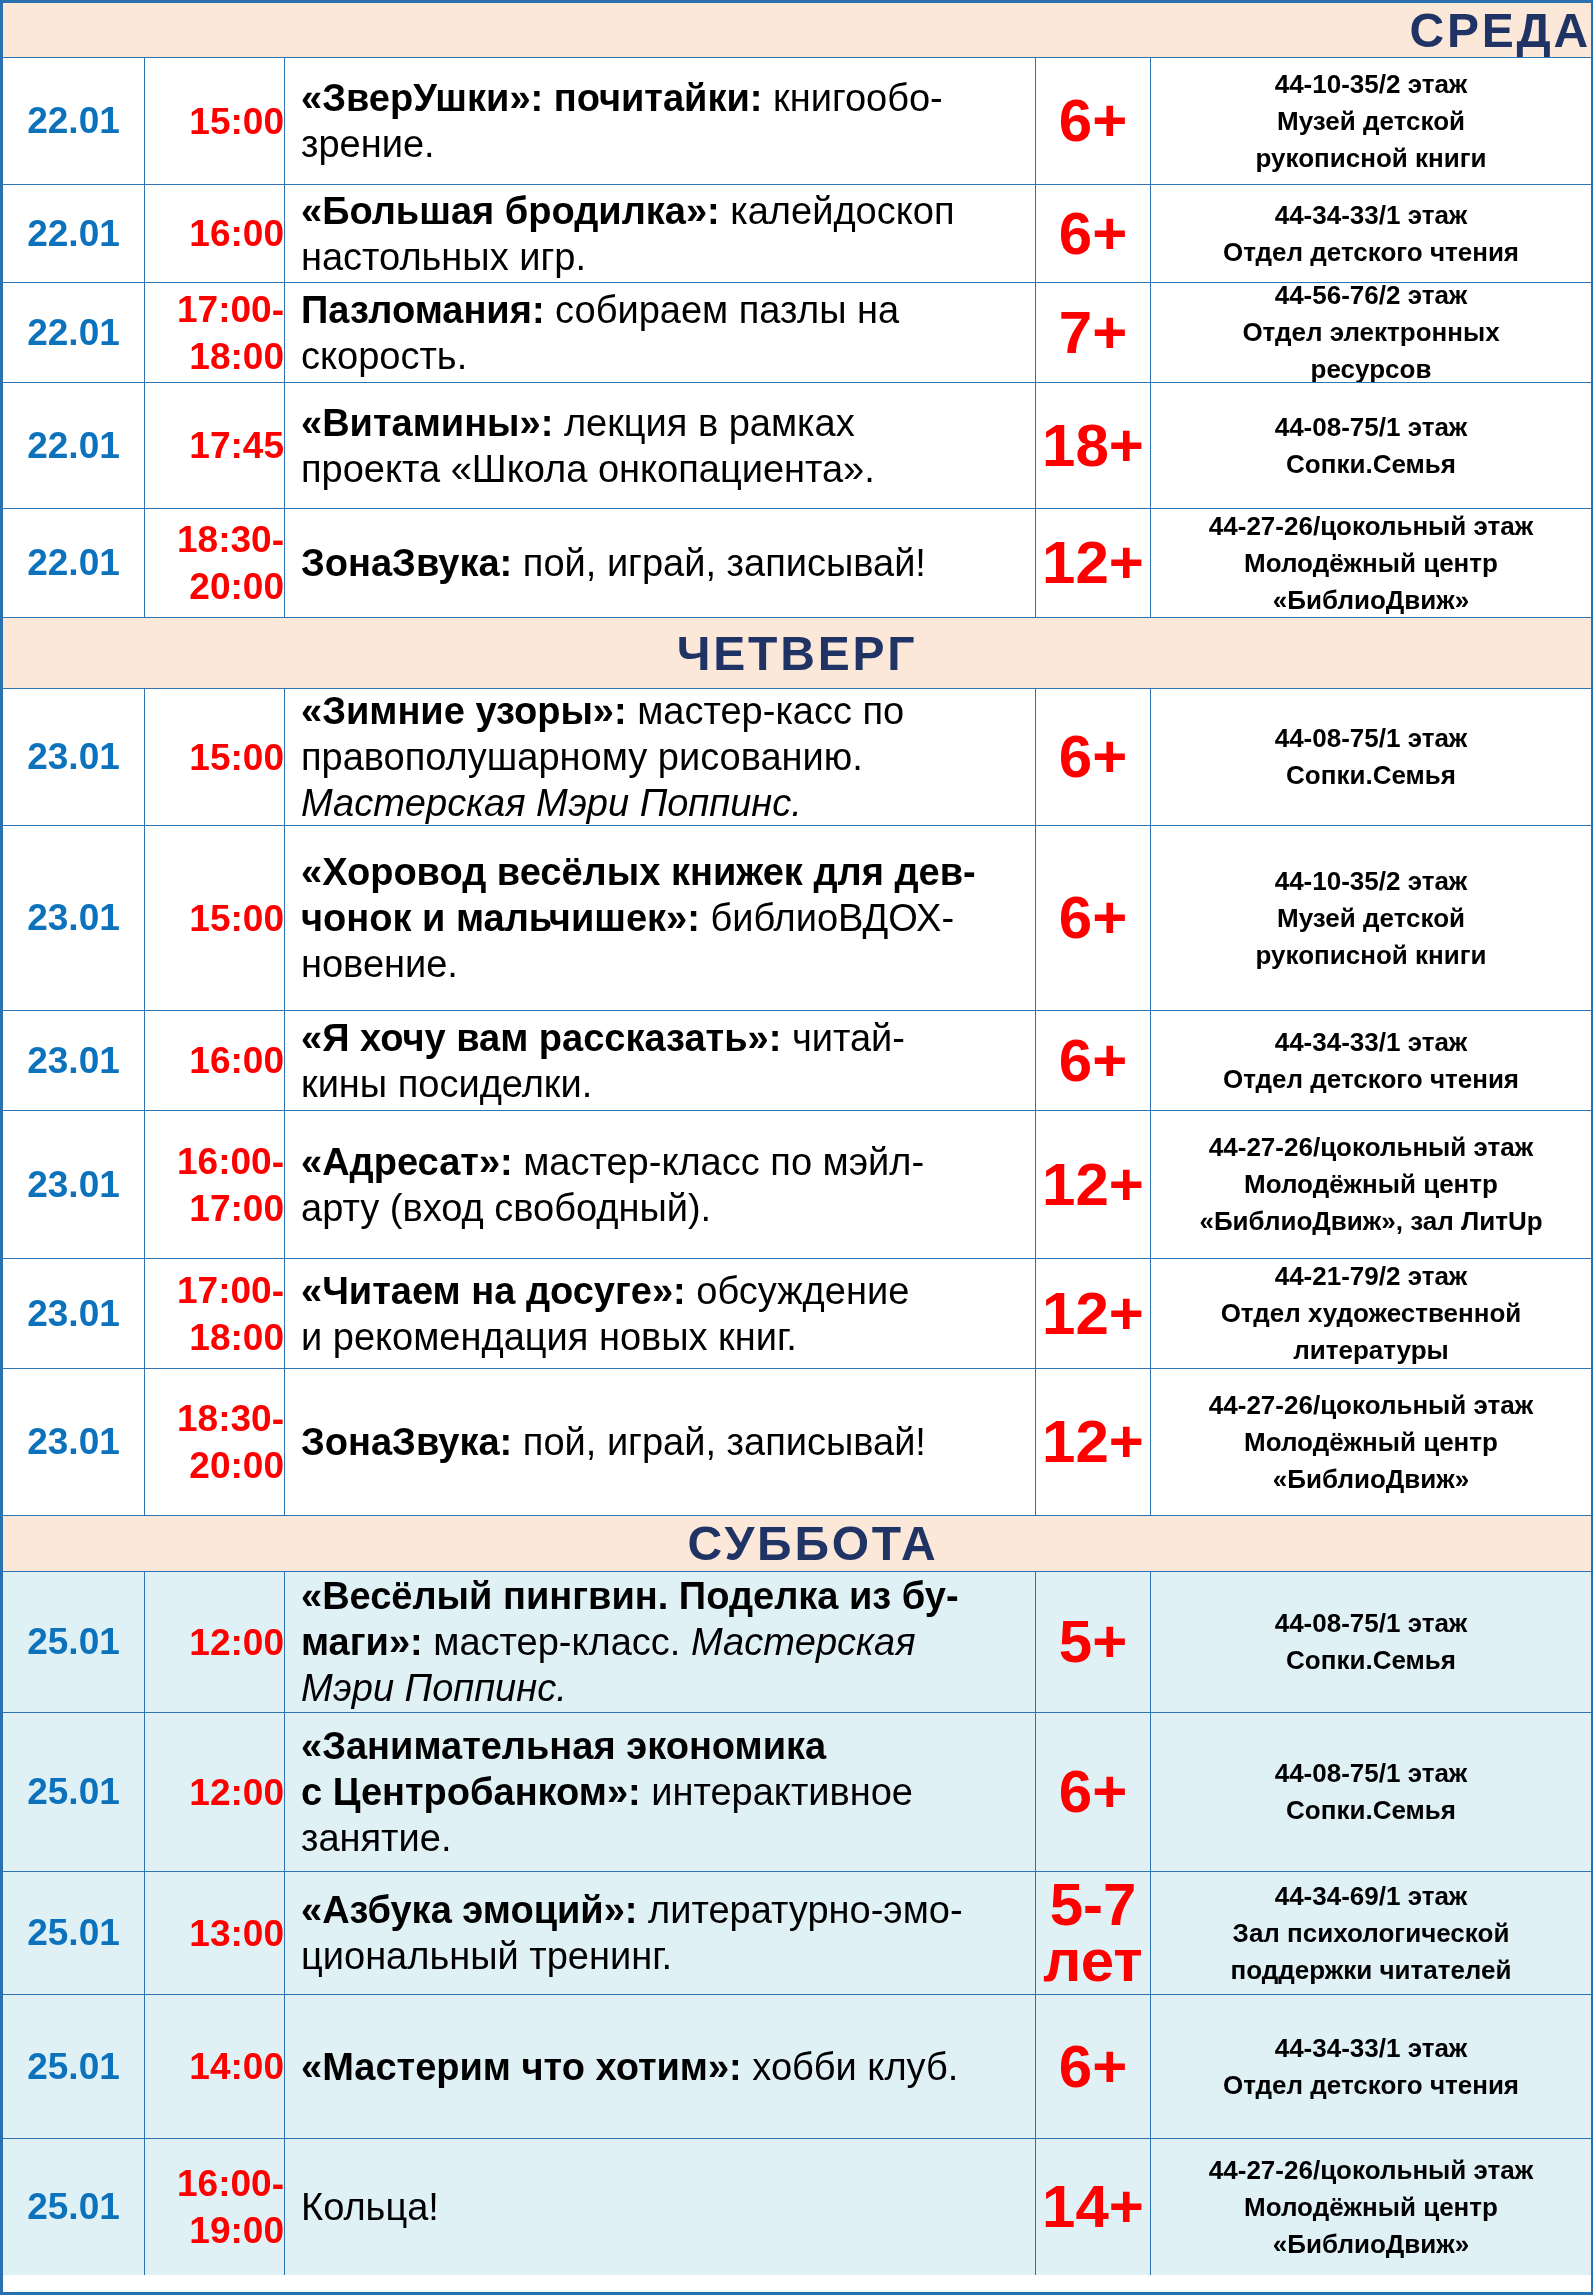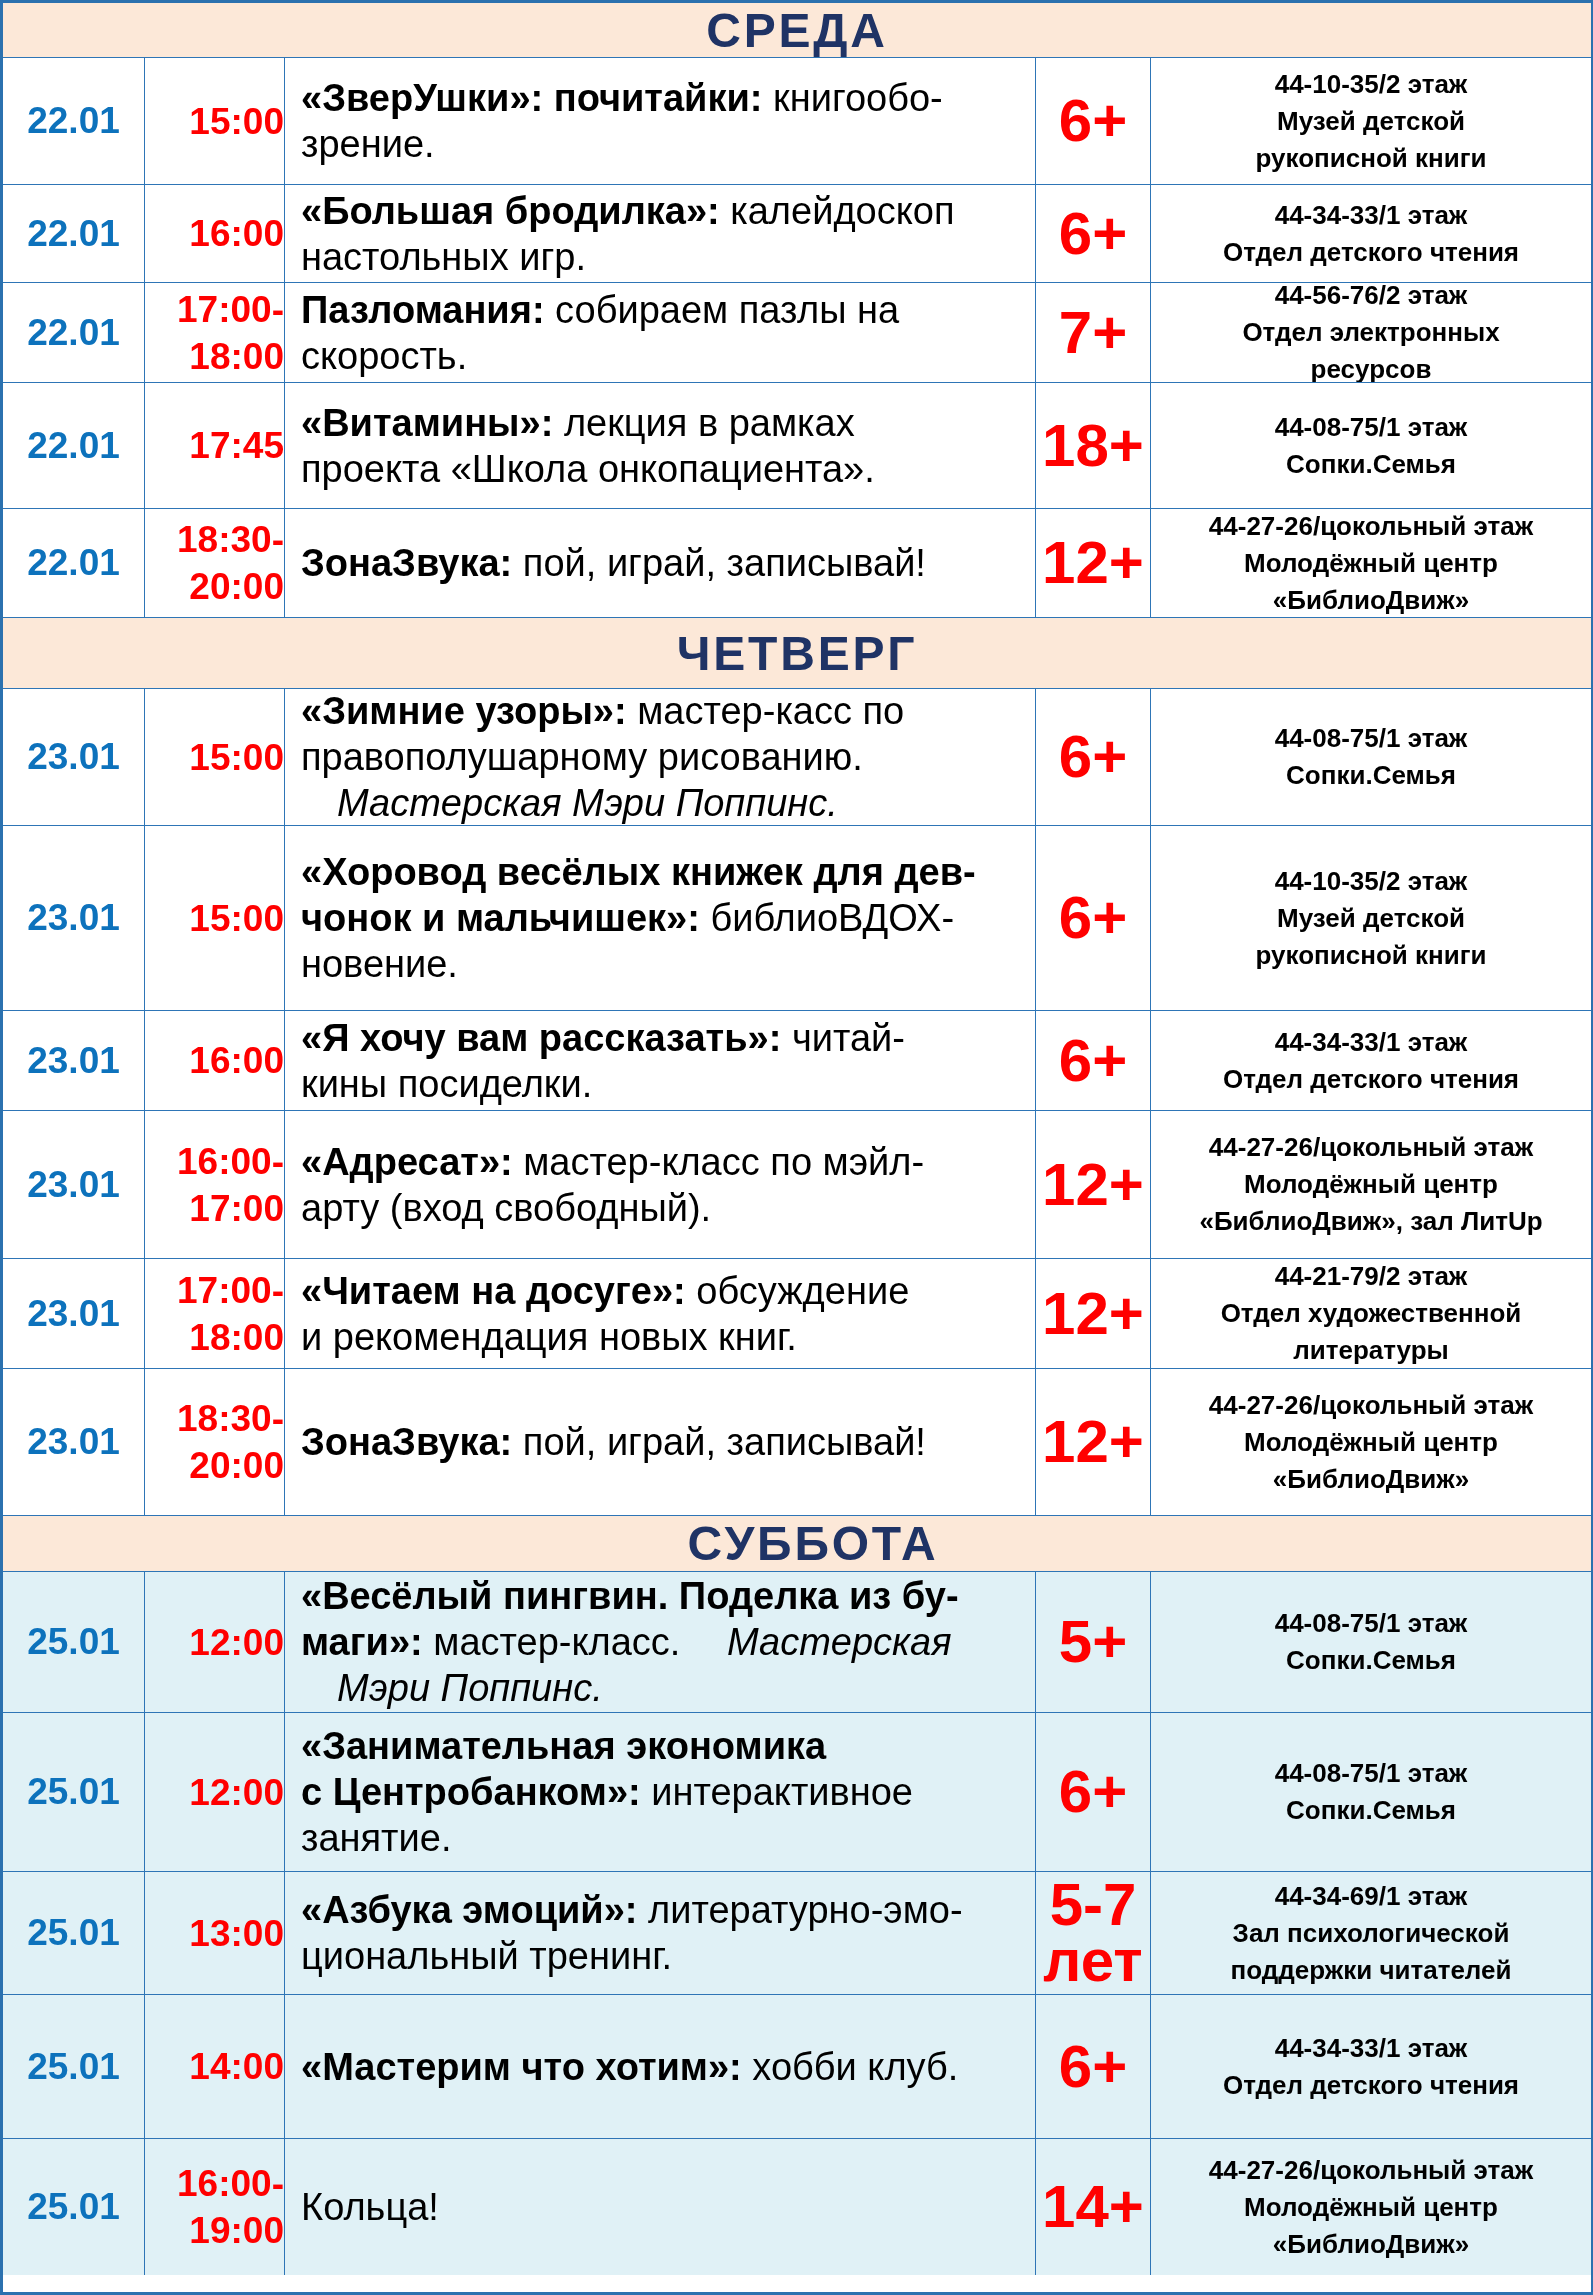--- a/index.html
+++ b/index.html
@@ -19,21 +19,21 @@
   }
   
   .band {
     flex: none;
     background: var(--day-band-bg, #FCE8D8);
     border-top: 1.9px solid var(--grid-border, #2E75B6);
     display: flex;
     align-items: center;
     justify-content: center;
   }
-  .band:first-child { border-top: none; }
+  .band:first-child { border-top: none; justify-content: flex-end; }
   .band-title {
     font-size: 48px;
     font-weight: bold;
     letter-spacing: 2.8px;
     color: var(--day-band-text, #1F3365);
   }
   
   .row {
     flex: none;
     display: flex;
@@ -57,21 +57,21 @@
   }
   .tline {
     font-size: 37px; font-weight: bold; line-height: 47px; text-align: center;
     color: var(--time-text, #FF0000);
   }
   .dline {
     font-size: 38px; line-height: 46px; white-space: nowrap;
     color: var(--description-text, #000000);
   }
   .seg-b { font-weight: bold; margin-top: 40px; }
-  .seg-i { font-style: italic; margin-left: 36px; }
+  .seg-i { font-style: italic; }
   .aline {
     font-size: 60px; font-weight: bold; line-height: 56px; text-align: center;
     color: var(--age-text, #FF0000);
   }
   .lline {
     font-size: 26px; font-weight: bold; line-height: 37px;
     color: var(--location-text, #000000);
   }
 </style>
 </head>

